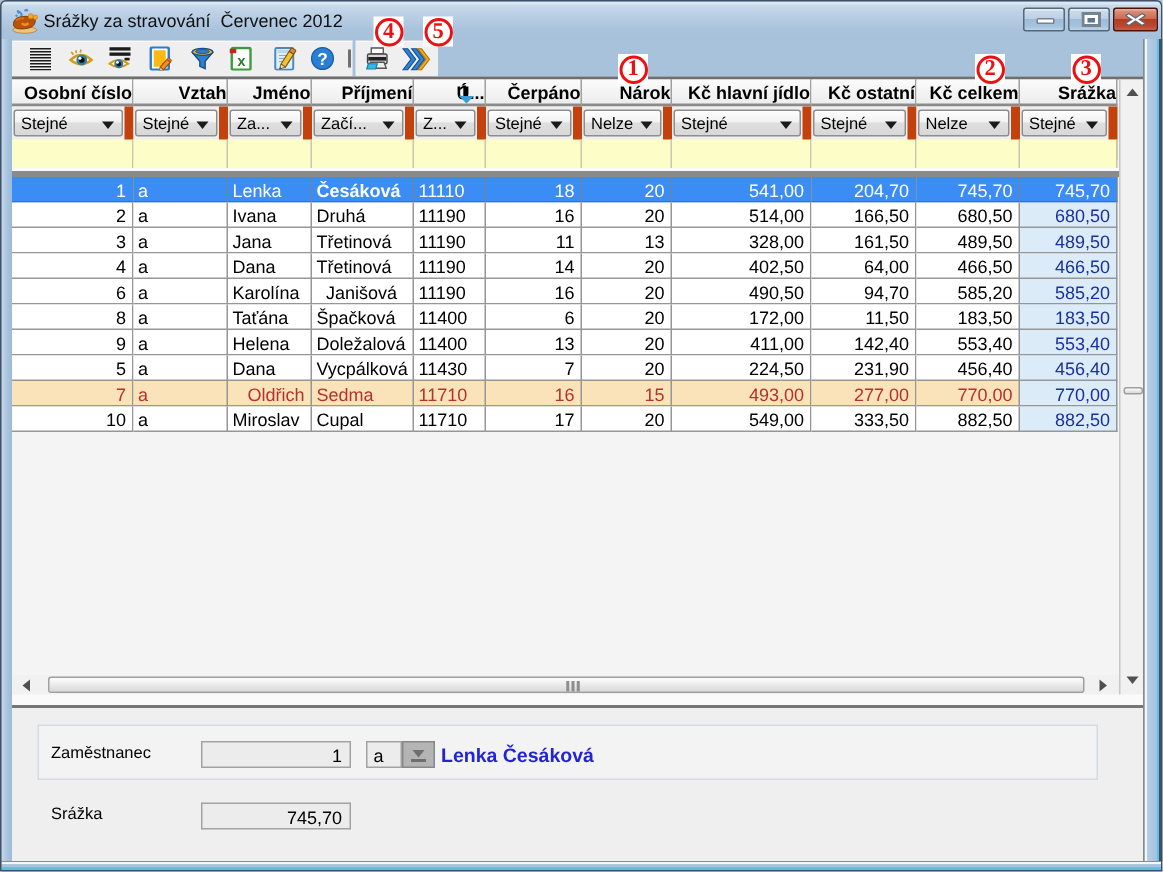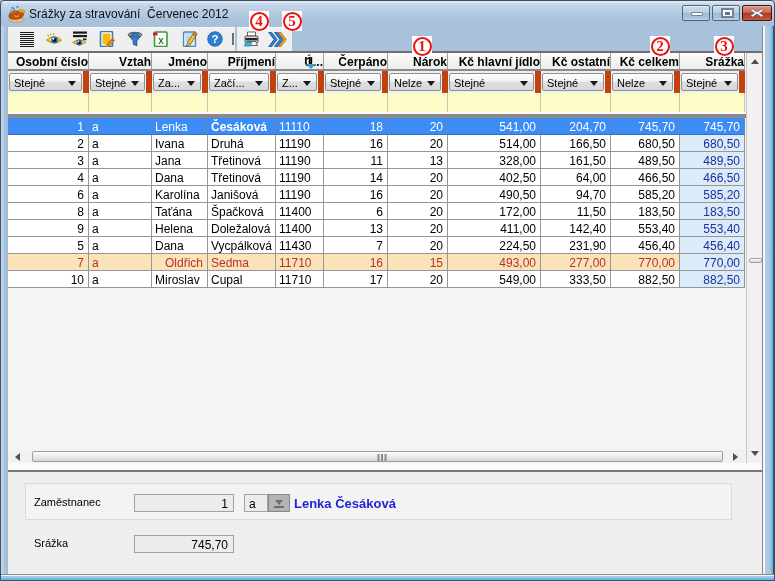--- a/index.html
+++ b/index.html
@@ -283,21 +283,21 @@
         <div class="cell num" style="width:60px;">20</div>
         <div class="cell num" style="width:93px;">402,50</div>
         <div class="cell num" style="width:70px;">64,00</div>
         <div class="cell num" style="width:69px;">466,50</div>
         <div class="cell num sr" style="width:65px;">466,50</div>
       </div>
 <div class="data-row" style="top:133px;">
         <div class="cell num" style="width:81px;">6</div>
         <div class="cell" style="width:63px;">a</div>
         <div class="cell" style="width:56px;">Karolína</div>
-        <div class="cell" style="width:68px;">Janišová</div>
+        <div class="cell" style="width:68px;text-align:center;">Janišová</div>
         <div class="cell" style="width:48px;">11190</div>
         <div class="cell num" style="width:64px;">16</div>
         <div class="cell num" style="width:60px;">20</div>
         <div class="cell num" style="width:93px;">490,50</div>
         <div class="cell num" style="width:70px;">94,70</div>
         <div class="cell num" style="width:69px;">585,20</div>
         <div class="cell num sr" style="width:65px;">585,20</div>
       </div>
 <div class="data-row" style="top:150px;">
         <div class="cell num" style="width:81px;">8</div>

